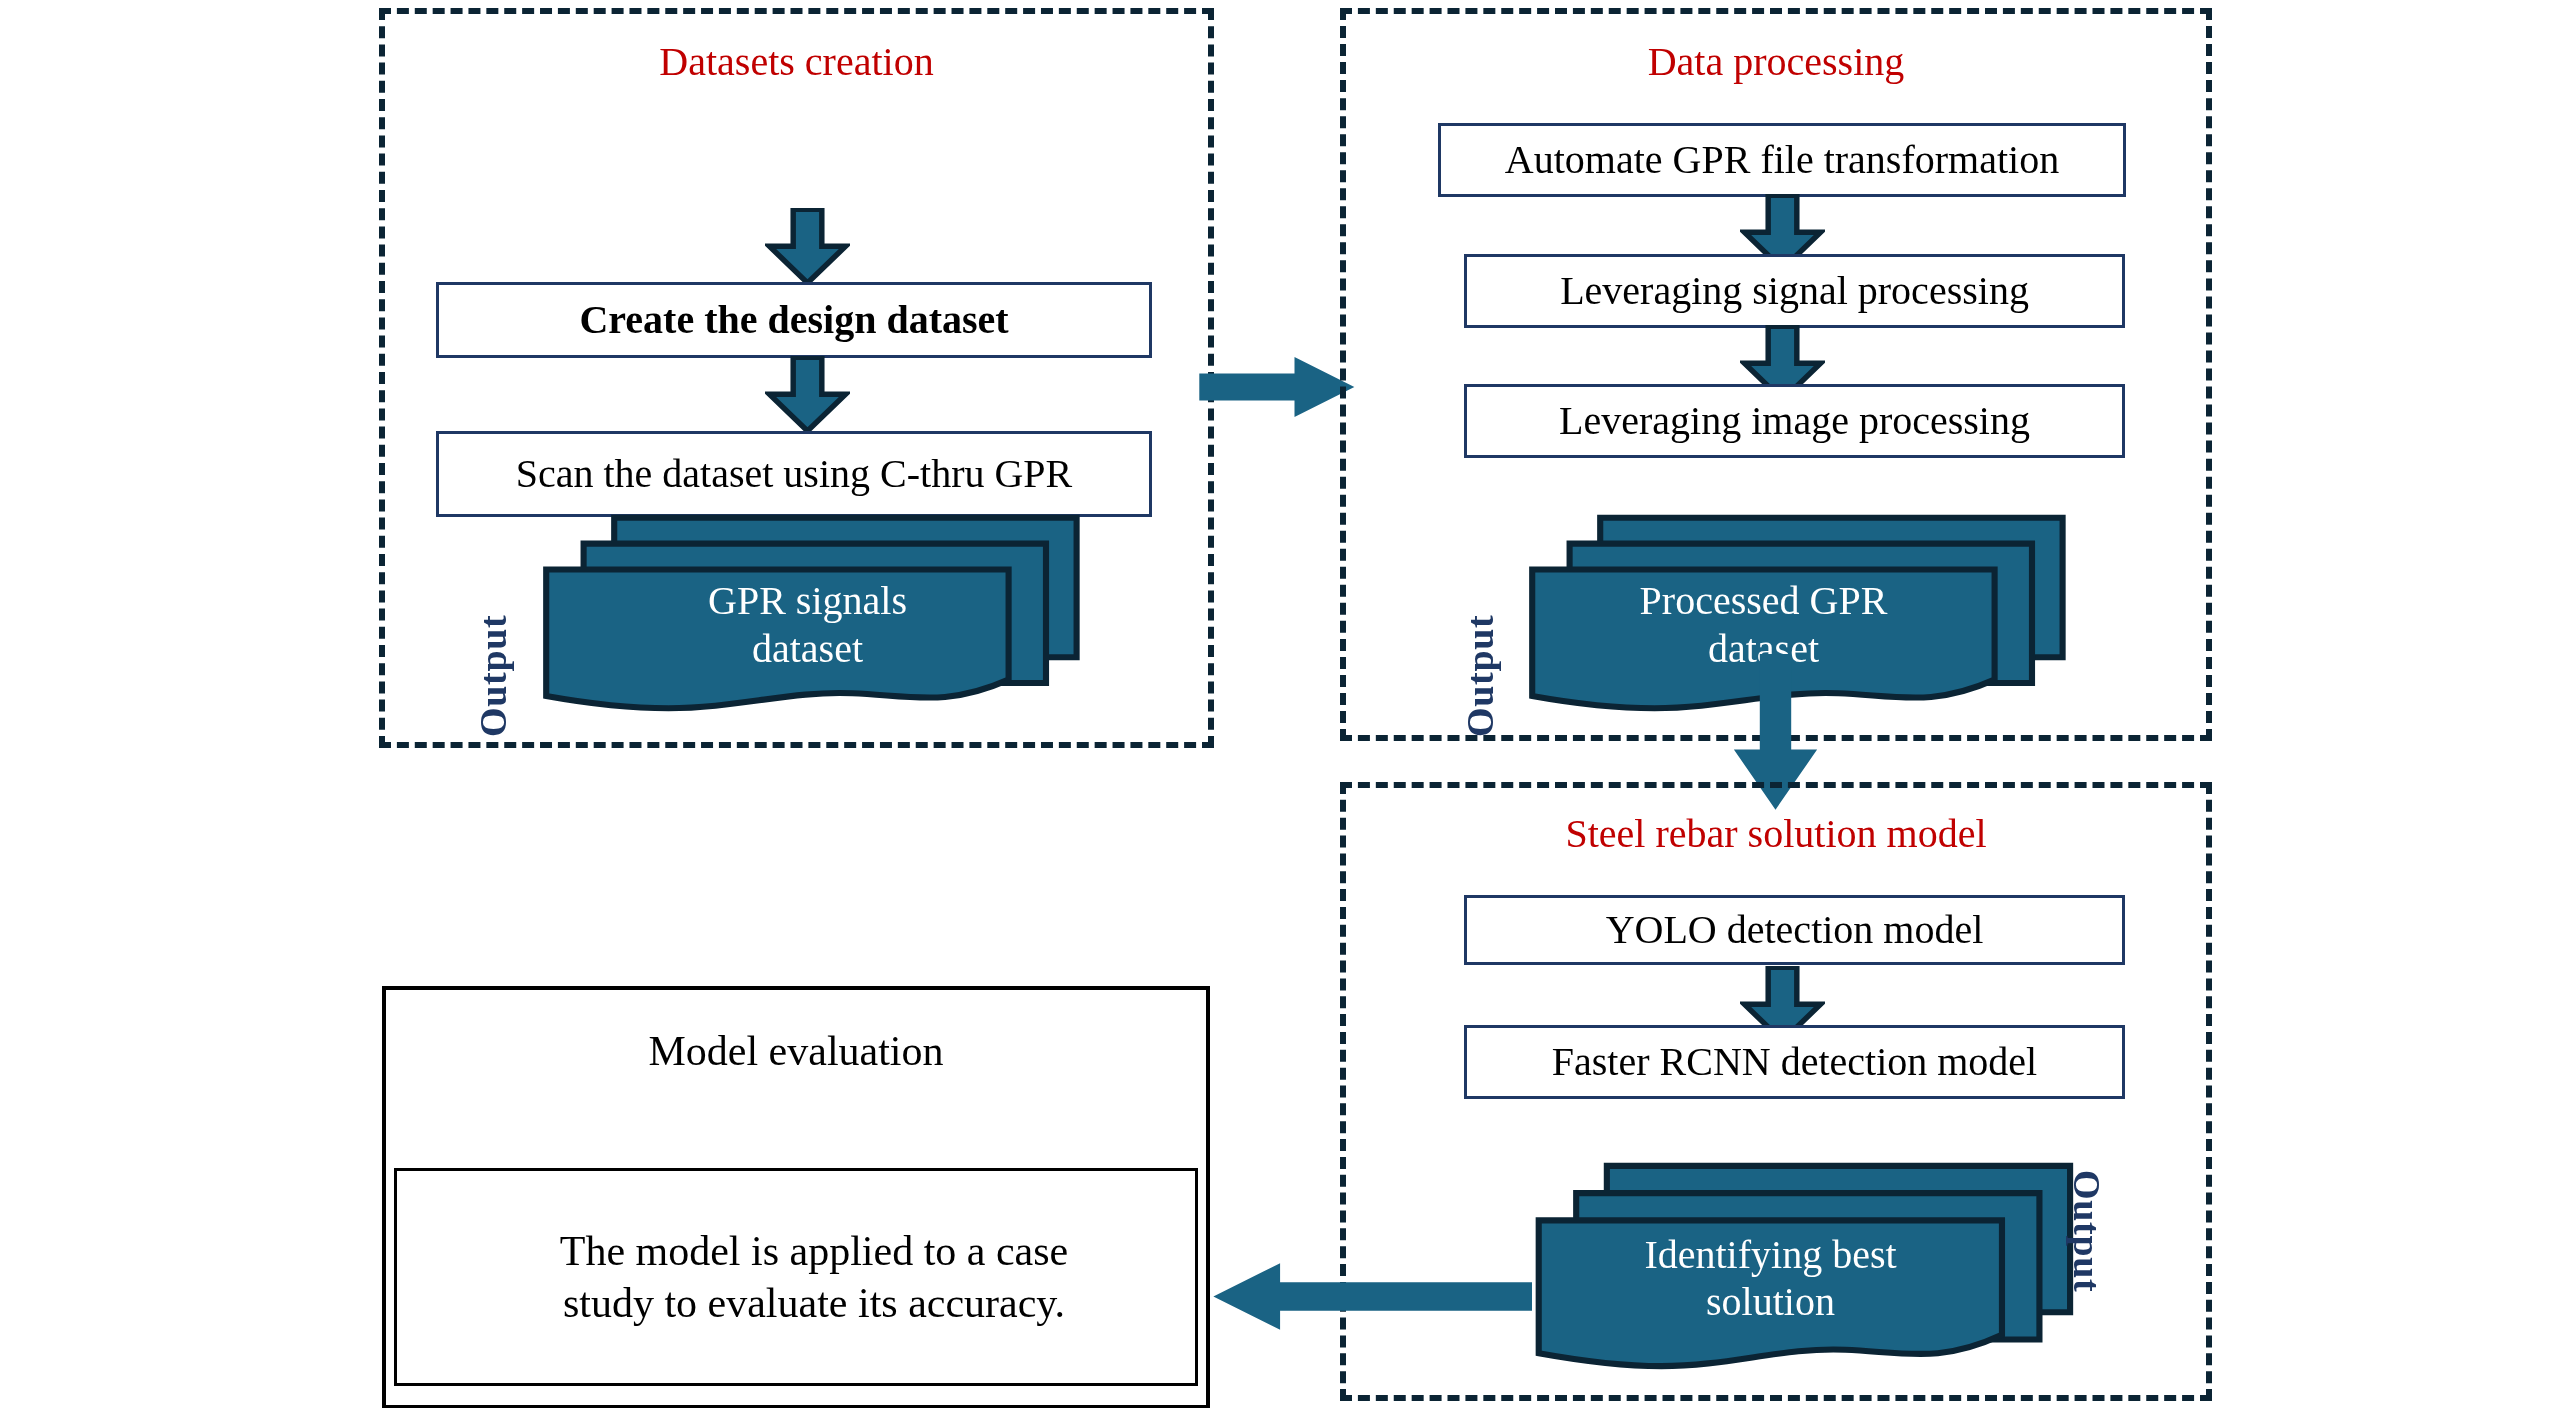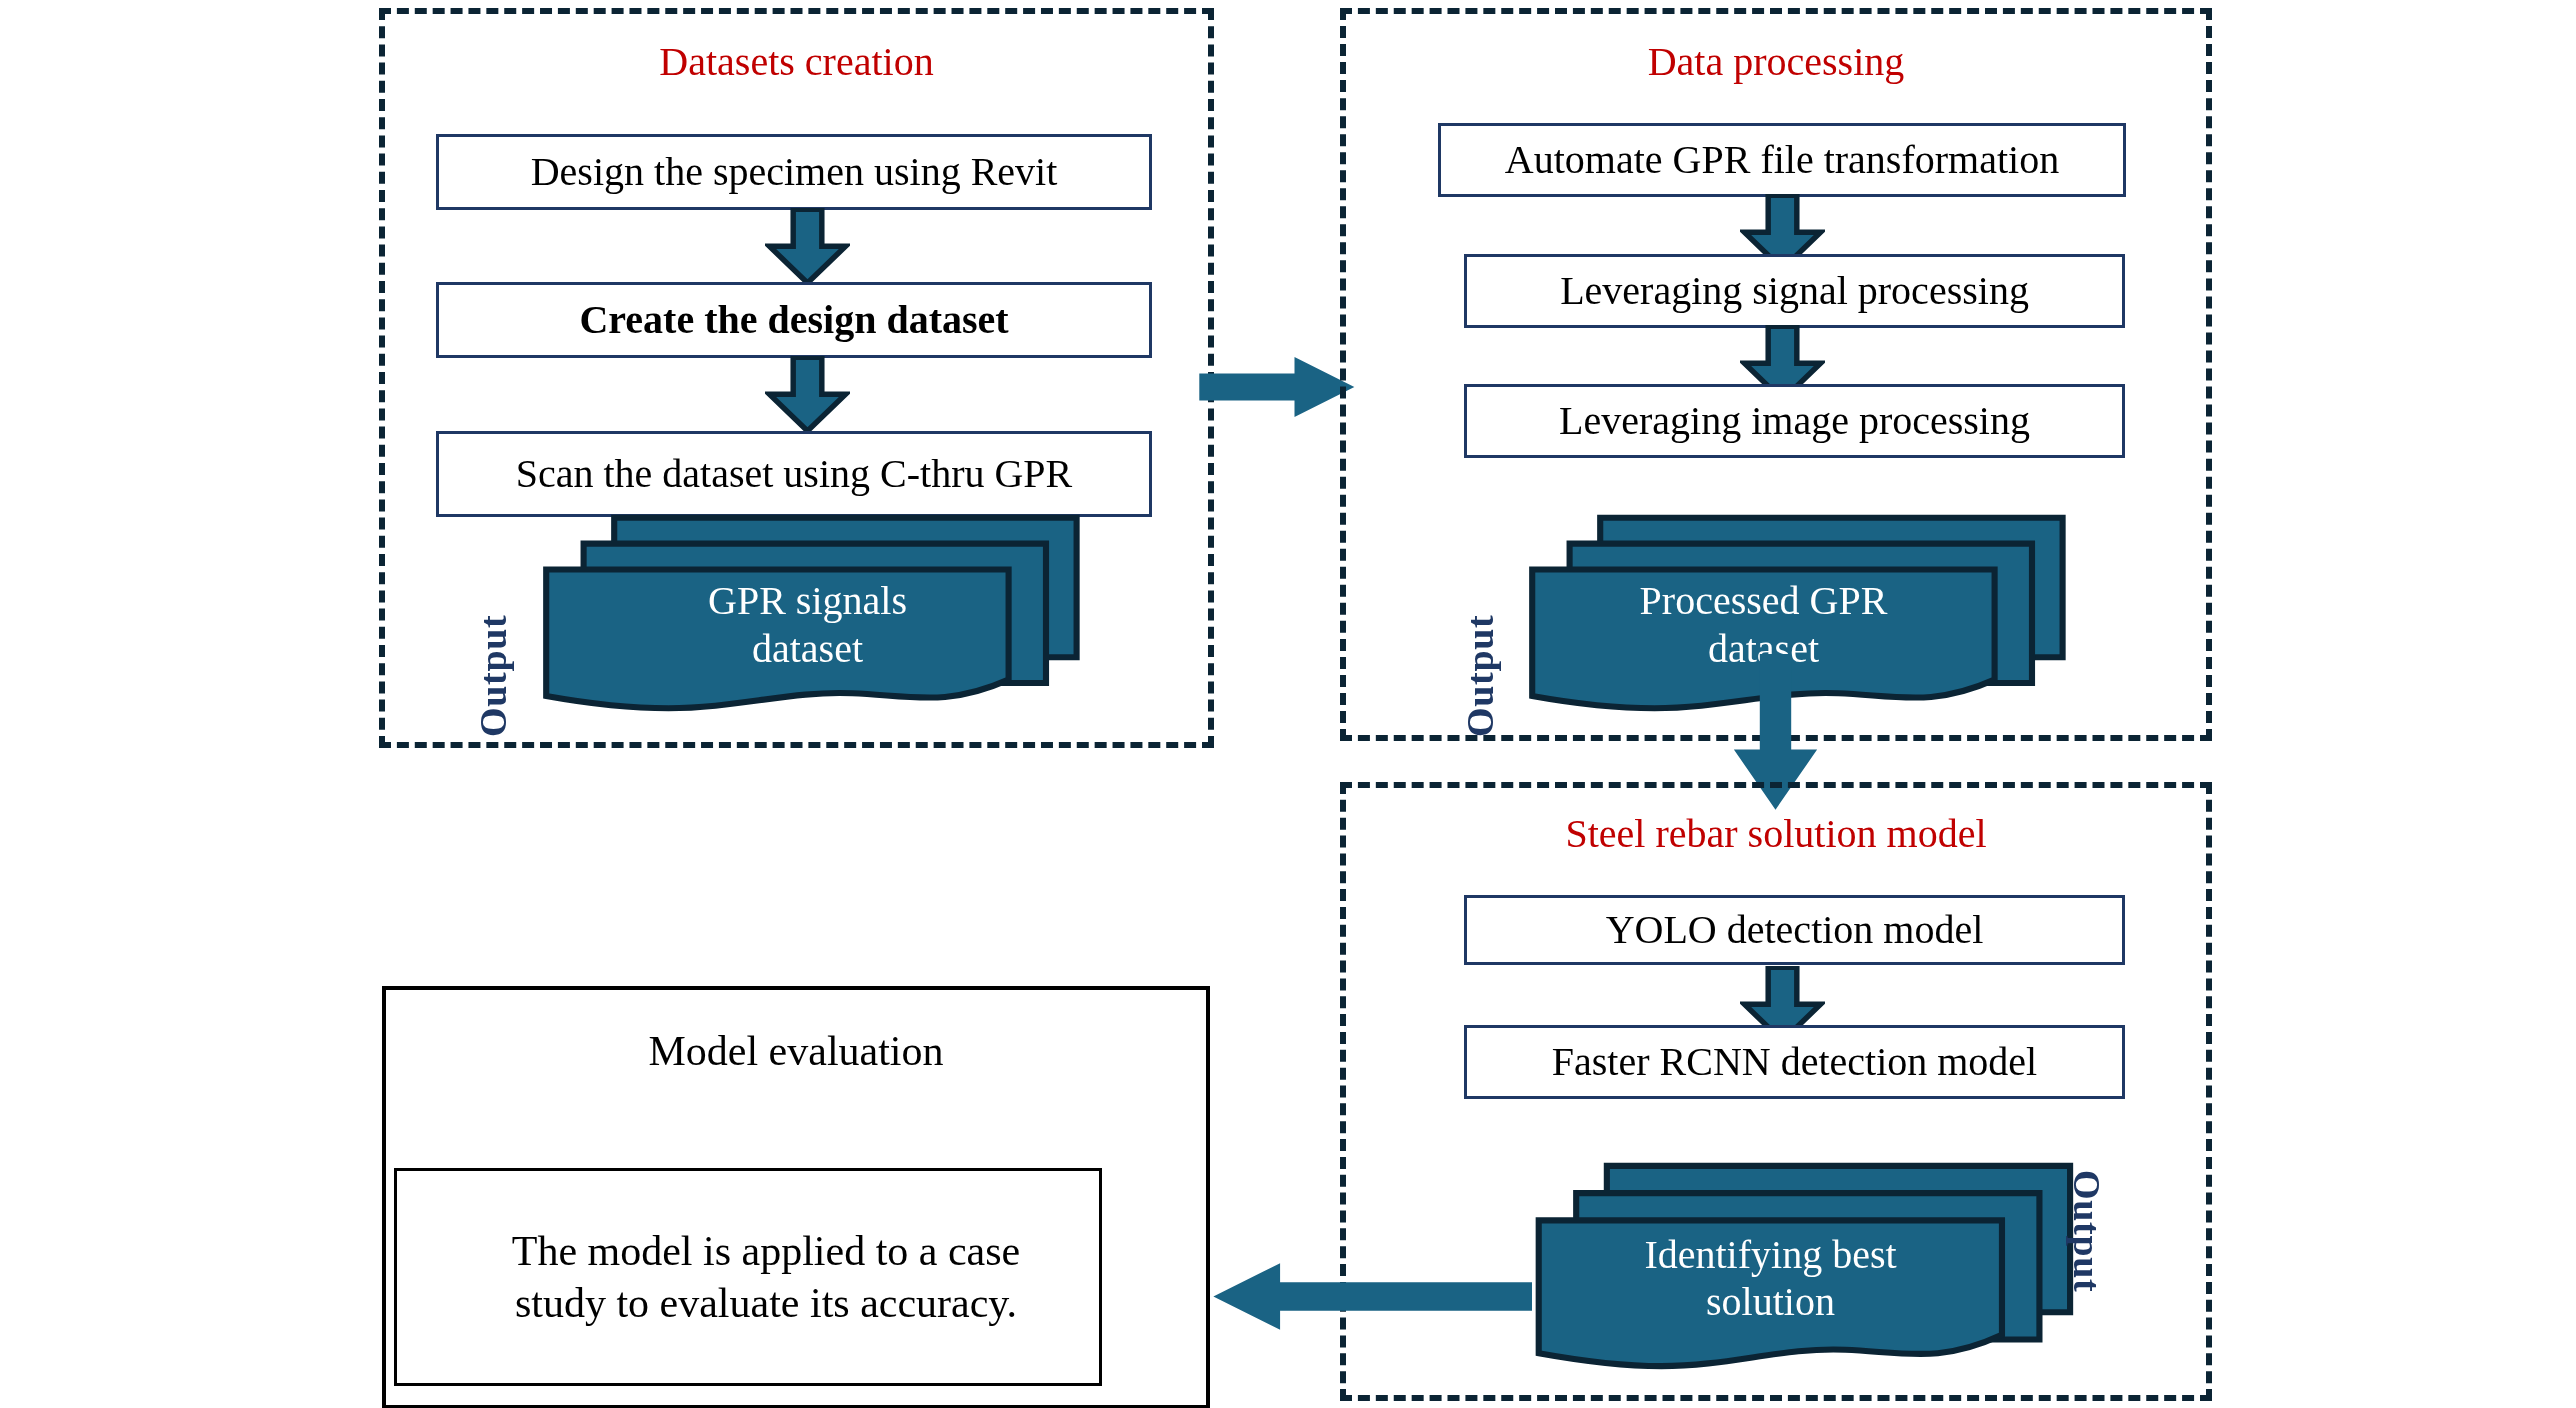--- a/index.html
+++ b/index.html
@@ -76,38 +76,37 @@
   
   #eval-outer{
     position:absolute;left:382px;top:986px;width:828px;height:423px;
     border:4.8px solid #000000;box-sizing:border-box;background:#fff;
   }
   #eval-title{
     position:absolute;left:382px;top:1030px;width:828px;
     text-align:center;color:#000;font-size:42px;line-height:1;
   }
   #eval-inner{
-    position:absolute;left:394px;top:1168px;width:708px;height:218px;
+    position:absolute;left:394px;top:1168px;width:804px;height:218px;
     border:3.4px solid #000000;box-sizing:border-box;background:#fff;
     display:flex;align-items:center;justify-content:center;
     text-align:center;color:#000;font-size:42px;line-height:1.25;
     white-space:pre-line;
     padding-left:36px;
   }
 </style>
 </head>
 <body>
 
 <div class="stage">
 
   <div class="panel" id="panel-datasets"></div>
 
   <div class="panel-title" style="left:379px;top:42px;width:835px;">Datasets creation</div>
 
-  <div class="pbox" style="left:436px;top:134px;width:716px;height:76px;">Design the specimen using Revit</div>
 
   <div class="downarrow" style="left:765px;top:208px;width:85px;height:77px;">
     <svg width="85" height="77" viewBox="0 0 124 113">
       <polygon points="41,2 83,2 83,56 118,56 62,110 6,56 41,56" fill="#1a6384" stroke="#0b2434" stroke-width="8" stroke-linejoin="miter"></polygon>
     </svg>
   </div>
 
   <div class="pbox" style="left:436px;top:282px;width:716px;height:76px;font-weight:bold;">Create the design dataset</div>
 
   <div class="downarrow" style="left:765px;top:356px;width:85px;height:77px;">

